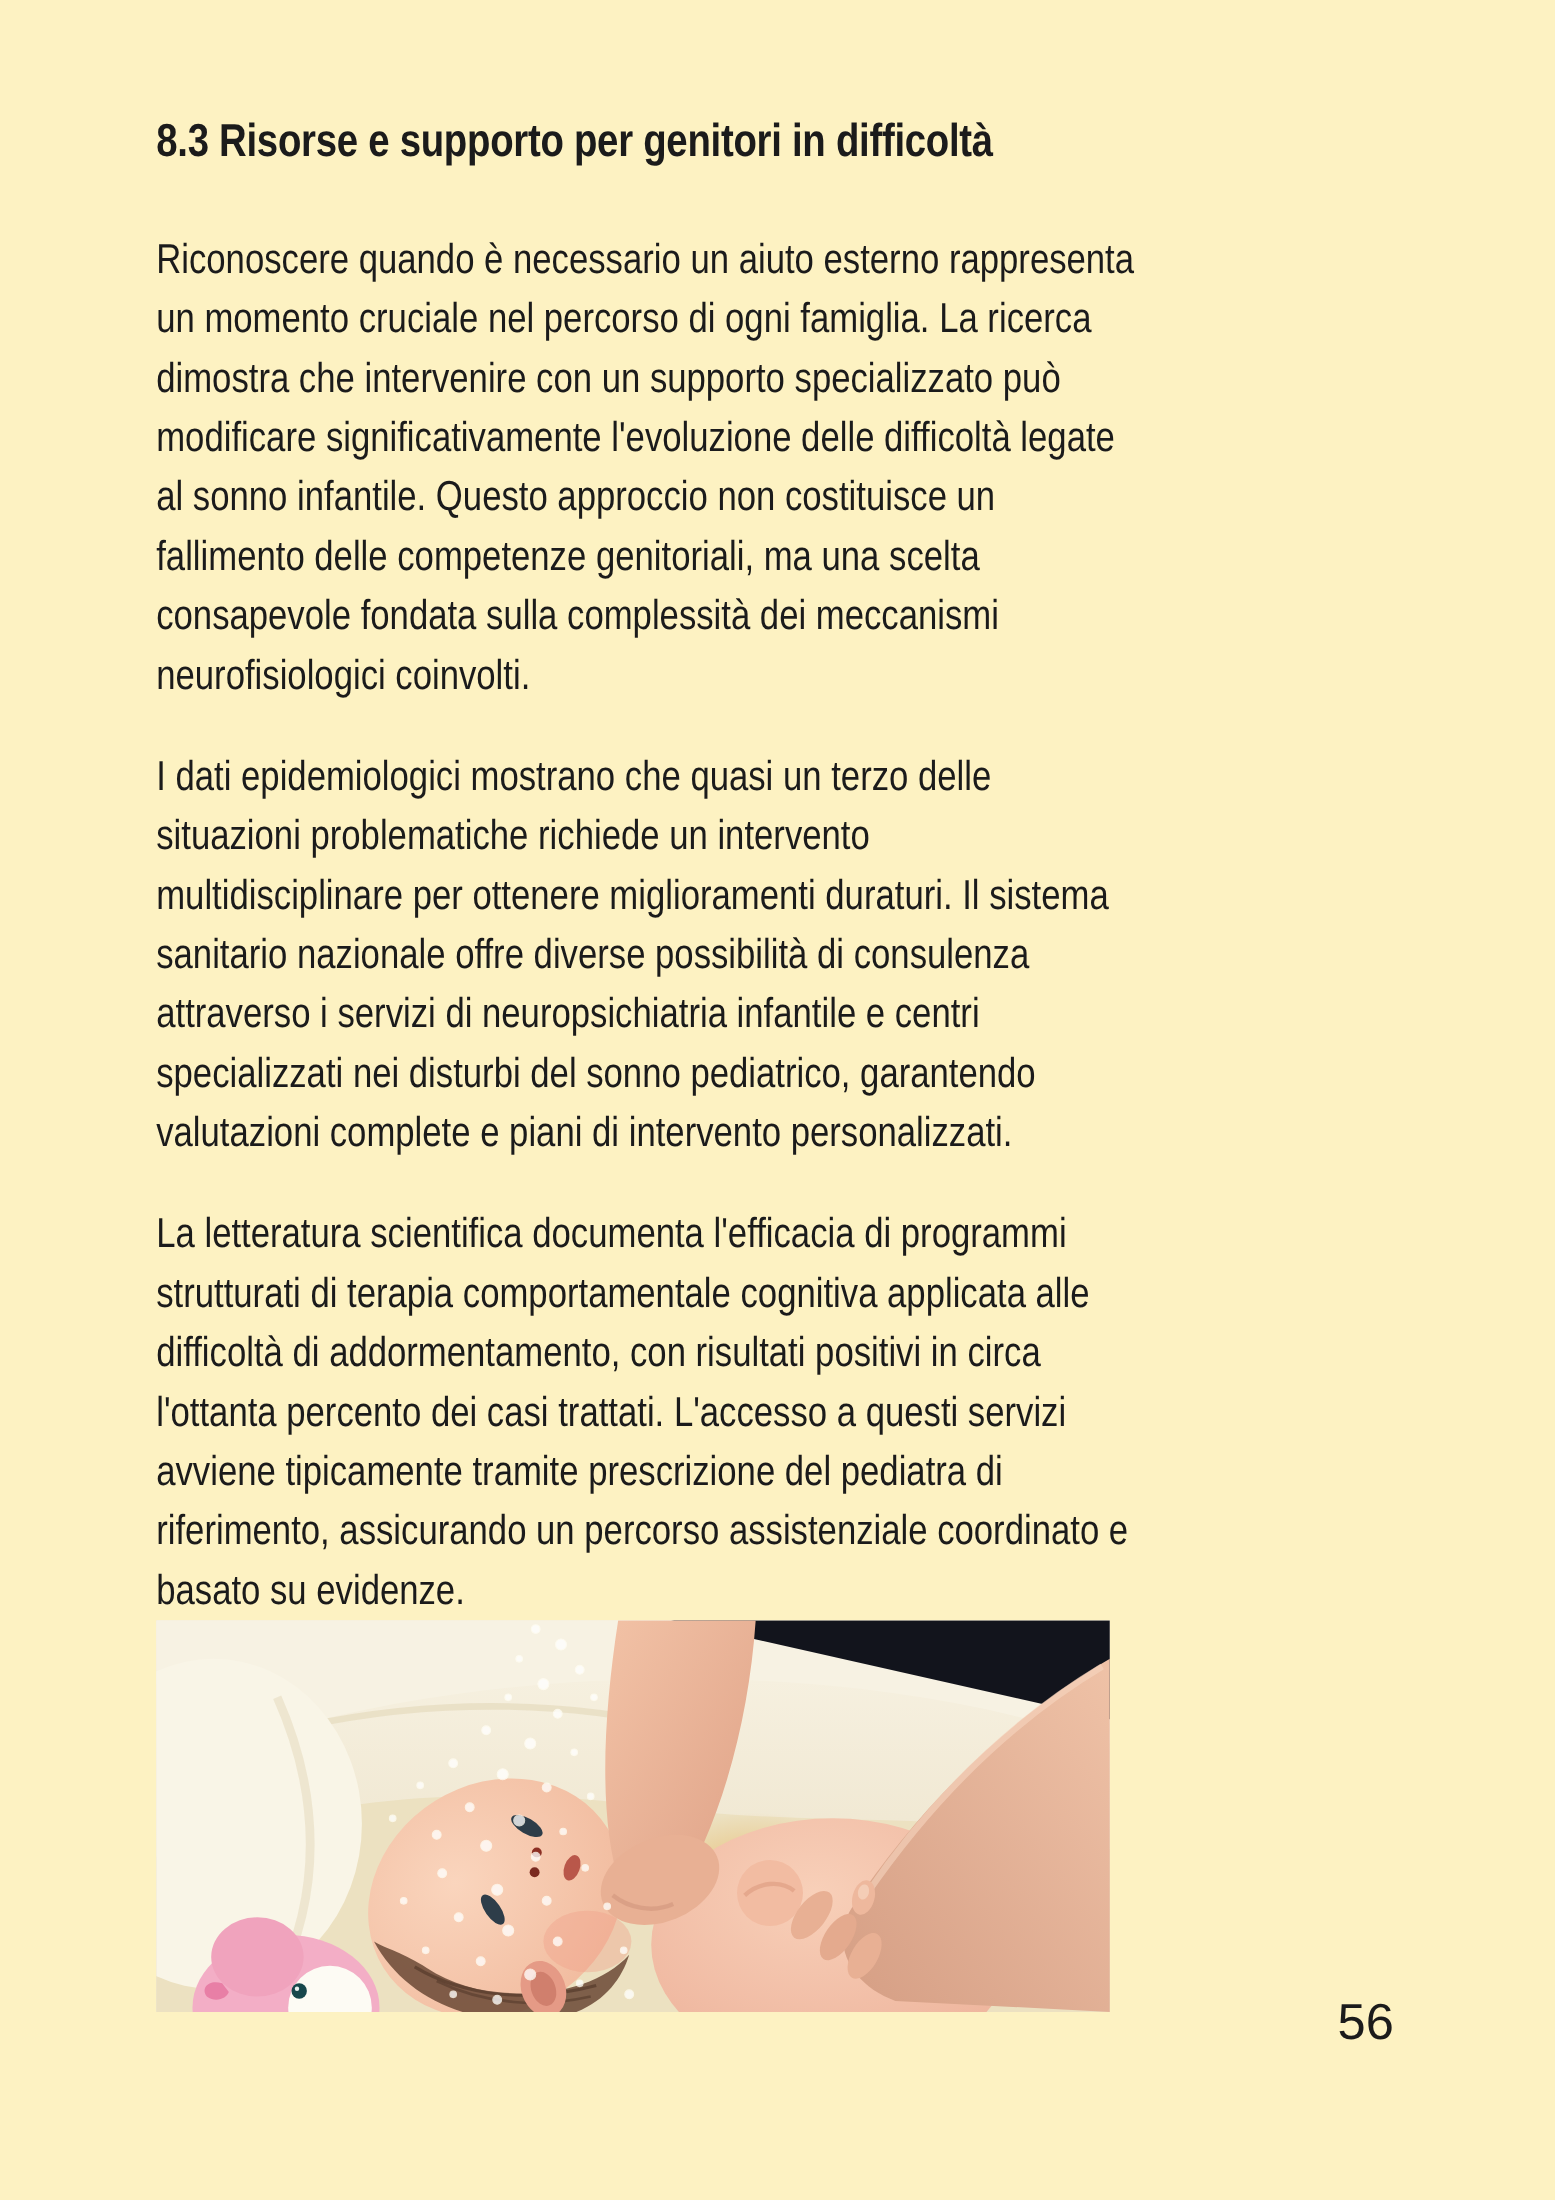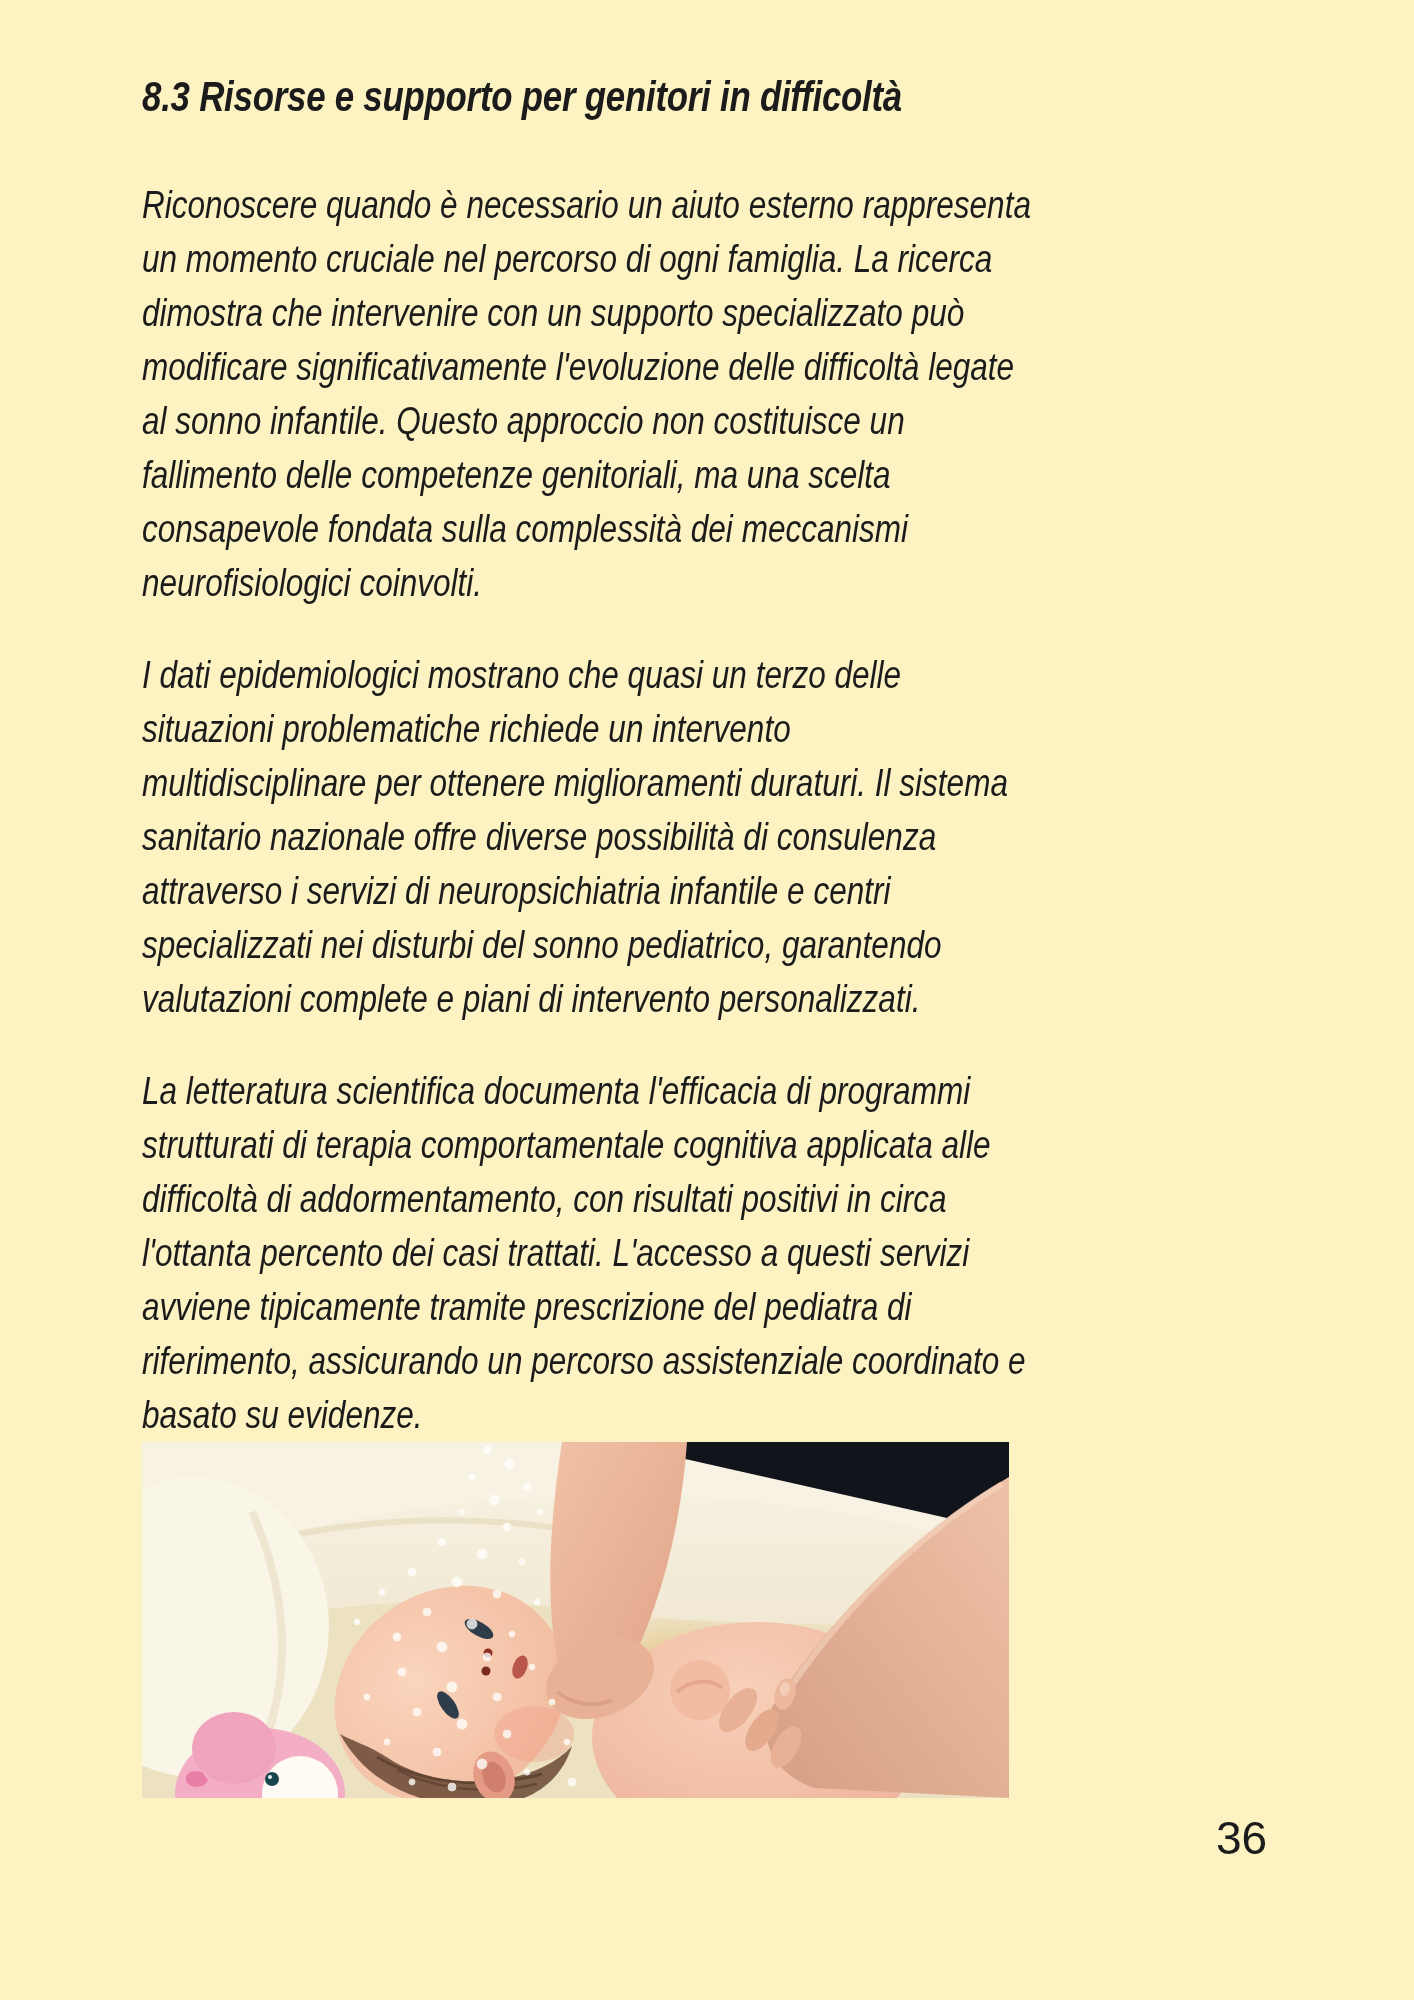--- a/index.html
+++ b/index.html
@@ -5,21 +5,21 @@
   * { margin:0; padding:0; box-sizing:border-box; }
   html { background:#FDF2C2; }
   body {
     width:1414px; height:2000px;
     background:#FDF2C2;
     color:#1B1B1B;
     font-family:"Liberation Sans", sans-serif;
     position:relative;
     overflow:hidden;
   }
-  .content { padding:73px 0 0 142px;font-style:italic; }
+  .content { padding:104px 0 0 142px; }
   .heading {
     font-size:42px;
     line-height:48px;
     font-weight:700;
     letter-spacing:-0.3px;
     white-space:pre;
     transform:scaleX(0.83);
     transform-origin:left top;
     margin-bottom:57px;
   }
@@ -220,13 +220,13 @@
         <circle cx="430" cy="340" r="4"></circle>
           <circle cx="225" cy="255" r="3"></circle>
           <circle cx="215" cy="180" r="3"></circle>
         <circle cx="240" cy="150" r="3"></circle>
       </g>
     </svg>
   </figure>
 
 </main>
 
-<div class="page-number">36</div>
+<div class="page-number">56</div>
 
 </body></html>

